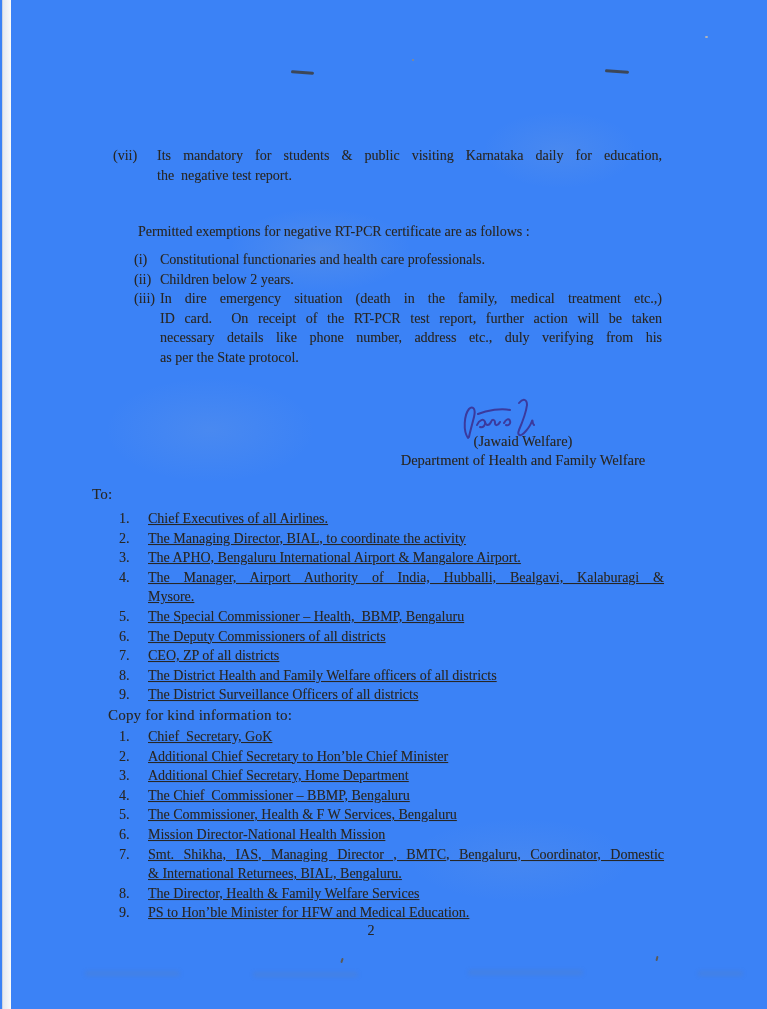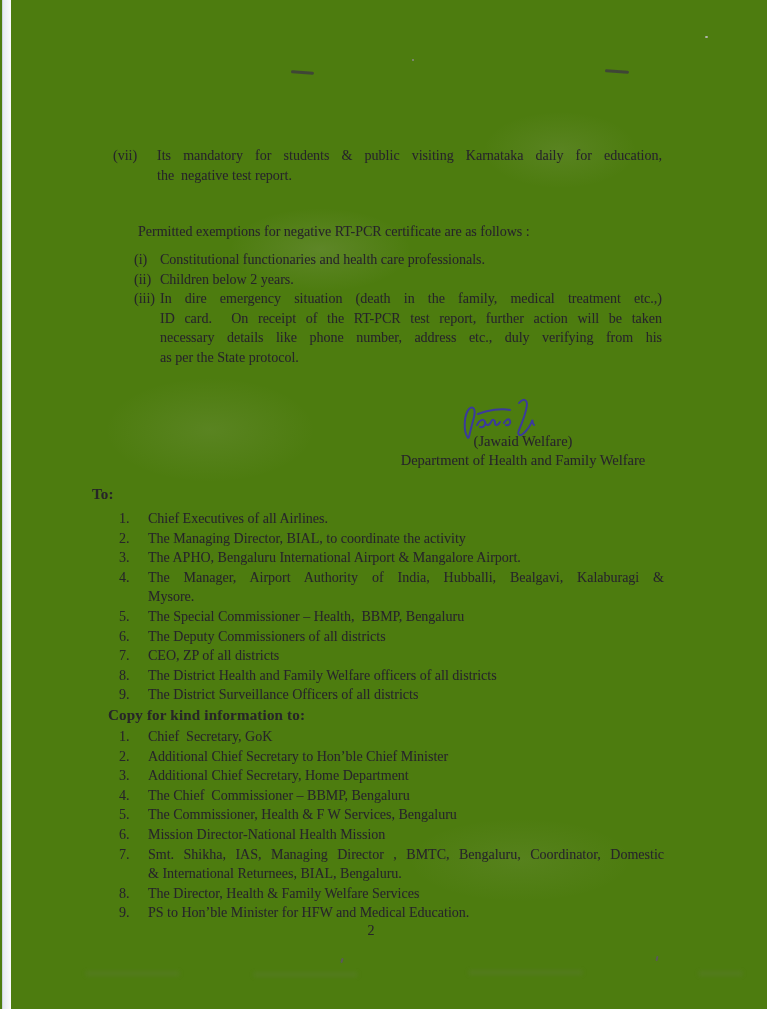--- a/index.html
+++ b/index.html
@@ -1,18 +1,18 @@
 <!DOCTYPE html>
 <html><head>
 <meta charset="utf-8">
 <style>
   html,body { margin:0; padding:0; background:#ffffff; }
   .page {
     position:relative; width:767px; height:1009px;
-    background:#4d7c0f; overflow:hidden;
+    background:#3b82f6; overflow:hidden;
     font-family:"Liberation Serif","DejaVu Serif",serif;
     color:#262626;
     text-shadow:0.2px 0.2px 0.6px rgba(70,70,70,0.45);
   }
   .edge {
     position:absolute; left:2px; top:0; bottom:0; width:8px;
     background:linear-gradient(90deg,#e6eaf0 0%,#eff1f5 45%,#fbfbfa 100%);
     border-left:1px solid #ccd3de;
   }
   .blotches {
@@ -47,26 +47,26 @@
   .perm { position:absolute; left:138px; top:222px; width:520px; }
 
   .exlist { position:absolute; left:134px; top:250px; width:530px; }
   .exrow { display:flex; }
   .exlbl { flex:0 0 26px; white-space:nowrap; }
   .extxt { width:502px; }
 
   .sig { position:absolute; left:447px; top:391px; }
   .sigblock { position:absolute; left:378px; top:432px; width:290px; text-align:center; font-size:14.5px; line-height:19px; }
 
-  .h-bold { position:absolute; font-size:15px; font-weight:bold; letter-spacing:.2px; }
+  .h-bold { position:absolute; font-size:15px; font-weight:normal; letter-spacing:.2px; }
   .h-to { left:92px; top:486px; }
   .h-copy { left:108px; top:707px; }
 
   ol.numlist { position:absolute; margin:0; padding:0; list-style:none; width:516px;
-               font-size:14px; line-height:19.6px; counter-reset:n; }
+               font-size:14px; line-height:19.6px; counter-reset:n;text-decoration:underline; }
   ol.numlist li { position:relative; counter-increment:n; }
   ol.numlist li::before { content:counter(n) "."; position:absolute; left:-29px; }
   .to-list { left:148px; top:509px; }
   .copy-list { left:148px; top:727px; }
 
   .pagenum { position:absolute; left:341px; top:923px; width:60px; text-align:center; font-size:14px; }
 </style>
 </head>
 <body>
 

